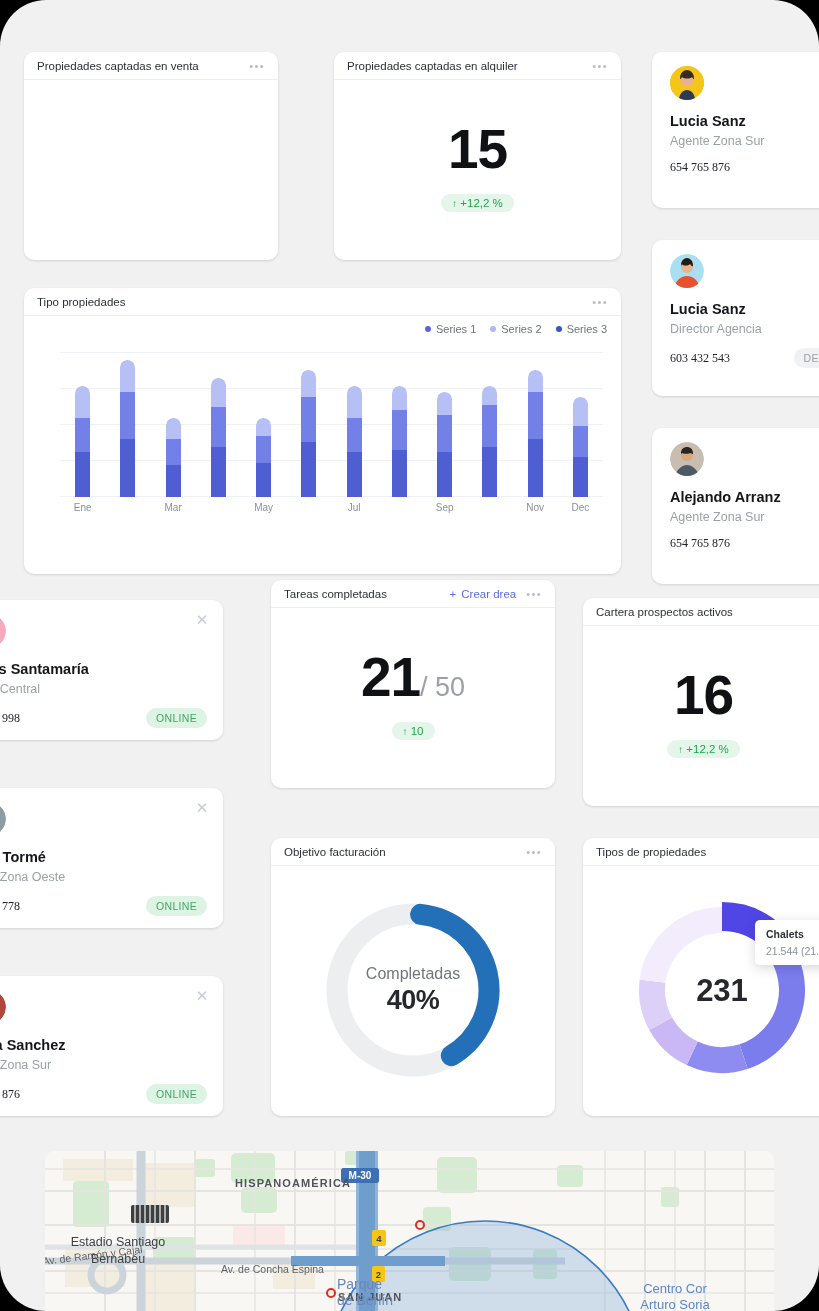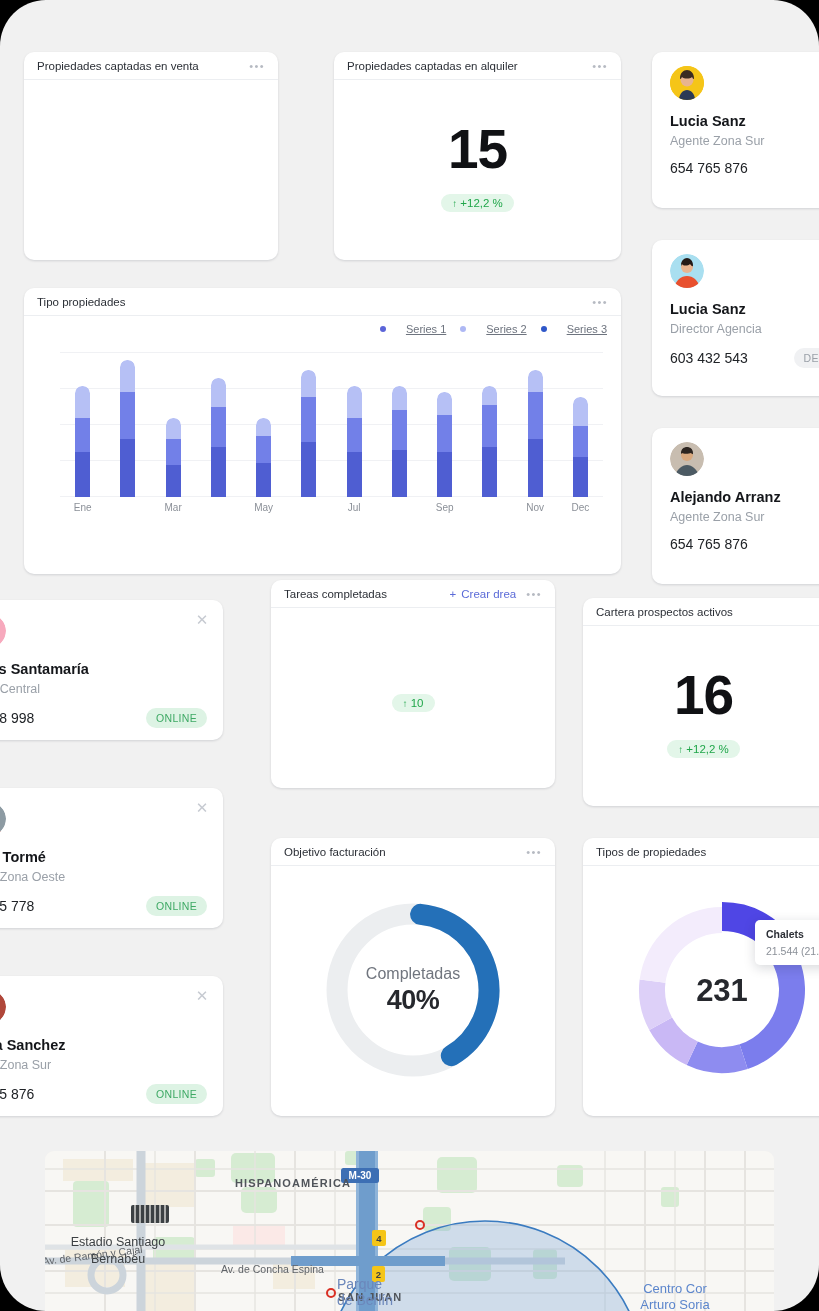--- a/index.html
+++ b/index.html
@@ -33,41 +33,41 @@
   .stat-num { font-size:55px; font-weight:700; color:#101114; line-height:1; letter-spacing:-1px; }
   .stat-num .sub { font-size:27px; font-weight:400; color:#9b9fa7; letter-spacing:0; }
   .badge-up {
     margin-top:17px; background:#e3f6e9; color:#20a64a; border-radius:11px;
     padding:3px 11px; font-size:11.5px; white-space:nowrap;
   }
   .badge-up .arr { font-size:10px; }
 
   
   .legend { position:absolute; right:14px; top:7px; display:flex; gap:14px; }
-  .legend-item { display:flex; align-items:center; gap:20px; font-size:11px; color:#6d737e;text-decoration:underline; }
+  .legend-item { display:flex; align-items:center; gap:5px; font-size:11px; color:#6d737e; }
   .ldot { width:6px; height:6px; border-radius:50%; }
   .plot { position:absolute; left:36px; right:18px; top:36px; height:145px; }
   .grid-line { position:absolute; left:0; right:0; height:1px; background:#f0f1f4; }
   .bars { position:absolute; left:0; right:0; bottom:0; top:0; display:flex; }
   .bcol { flex:1; display:flex; flex-direction:column; justify-content:flex-end; align-items:center; }
   .bar { width:15px; display:flex; flex-direction:column; justify-content:flex-end; border-radius:7px 7px 0 0; overflow:hidden; }
   .seg { width:100%; }
   .seg.top { border-radius:7px 7px 0 0; }
   .xaxis { position:absolute; left:36px; right:18px; top:186px; display:flex; }
   .xtick { flex:1; text-align:center; font-size:10px; color:#8b9098; }
 
   
   .contact { padding:14px 16px 15px 18px; }
   .avatar {
     width:34px; height:34px; border-radius:50%; overflow:hidden; position:relative;
   }
   .c-name { margin-top:13px; font-size:14.5px; font-weight:700; color:#14161a; white-space:nowrap; }
   .c-role { margin-top:5px; font-size:12.5px; color:#9aa0a8; white-space:nowrap; }
   .c-bottom { margin-top:12px; display:flex; align-items:center; }
-  .c-phone { font-size:14px; color:#202327; white-space:nowrap; }
+  .c-phone { font-size:12px; color:#202327; white-space:nowrap;font-family:Liberation Serif, serif; }
   .pill {
     margin-left:auto; font-size:10.5px; letter-spacing:.3px; border-radius:11px;
     padding:4px 10px; white-space:nowrap;
   }
   .pill.online { background:#ddf3e4; color:#3ea964; }
   .pill.off { background:#f0f1f3; color:#9aa0a8; }
   .x-close {
     position:absolute; right:14px; top:13px; width:14px; height:14px; color:#c6cad1;
   }
 
@@ -372,20 +372,23 @@
     <div class="card-head">
       <span class="card-title">Tareas completadas</span>
       <span style="margin-left:auto; display:flex; align-items:center; gap:5px; color:#5b6bd8; font-size:11.5px;">
         <span>+</span>
         <span>Crear drea</span>
       </span>
       <span class="dots" style="margin-left:10px;">•••</span>
     </div>
     <div class="card-body">
       <div class="stat-wrap">
+        <div class="stat-num">
+          <span>21</span><span class="sub">/ 50</span>
+        </div>
         <div class="badge-up">
           <span class="arr">↑</span>
           <span>10</span>
         </div>
       </div>
     </div>
   </div>
 
   <div class="card" style="left:583px; top:598px; width:269px; height:208px;">
     <div class="card-head">

